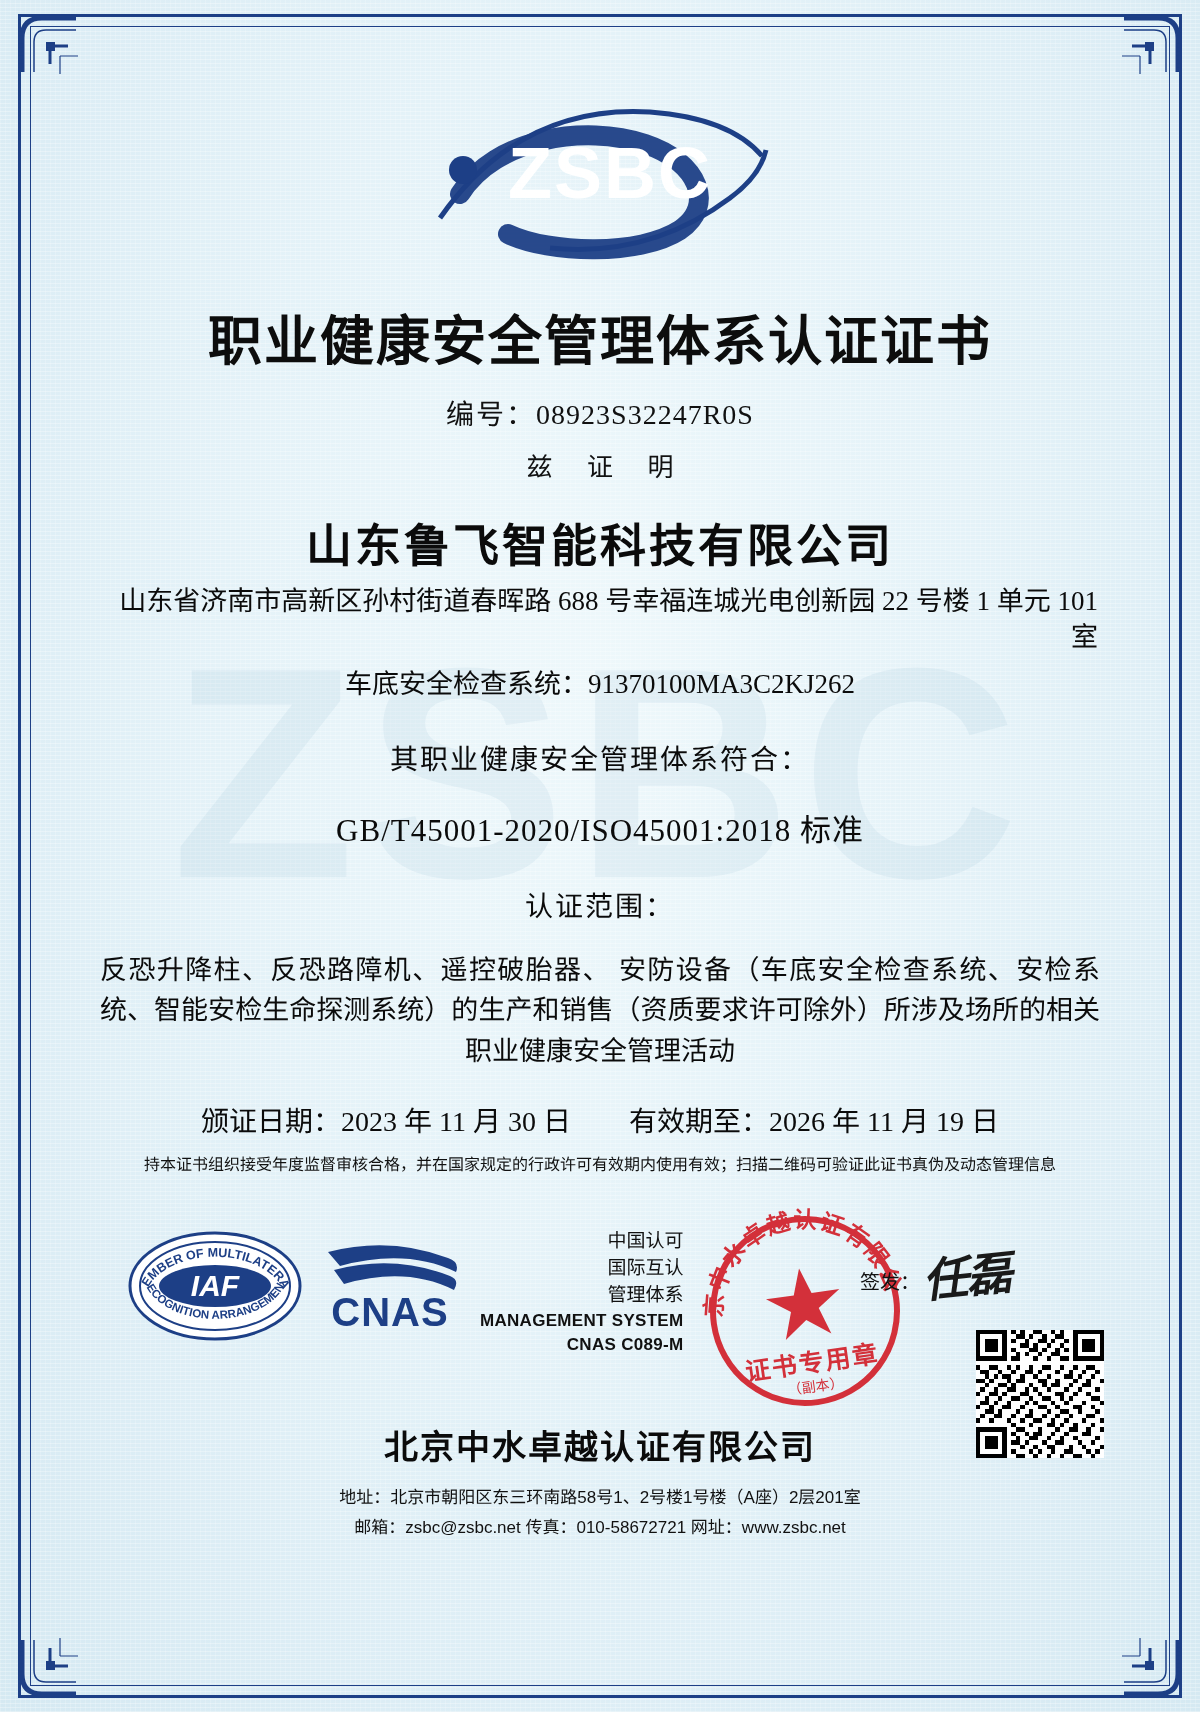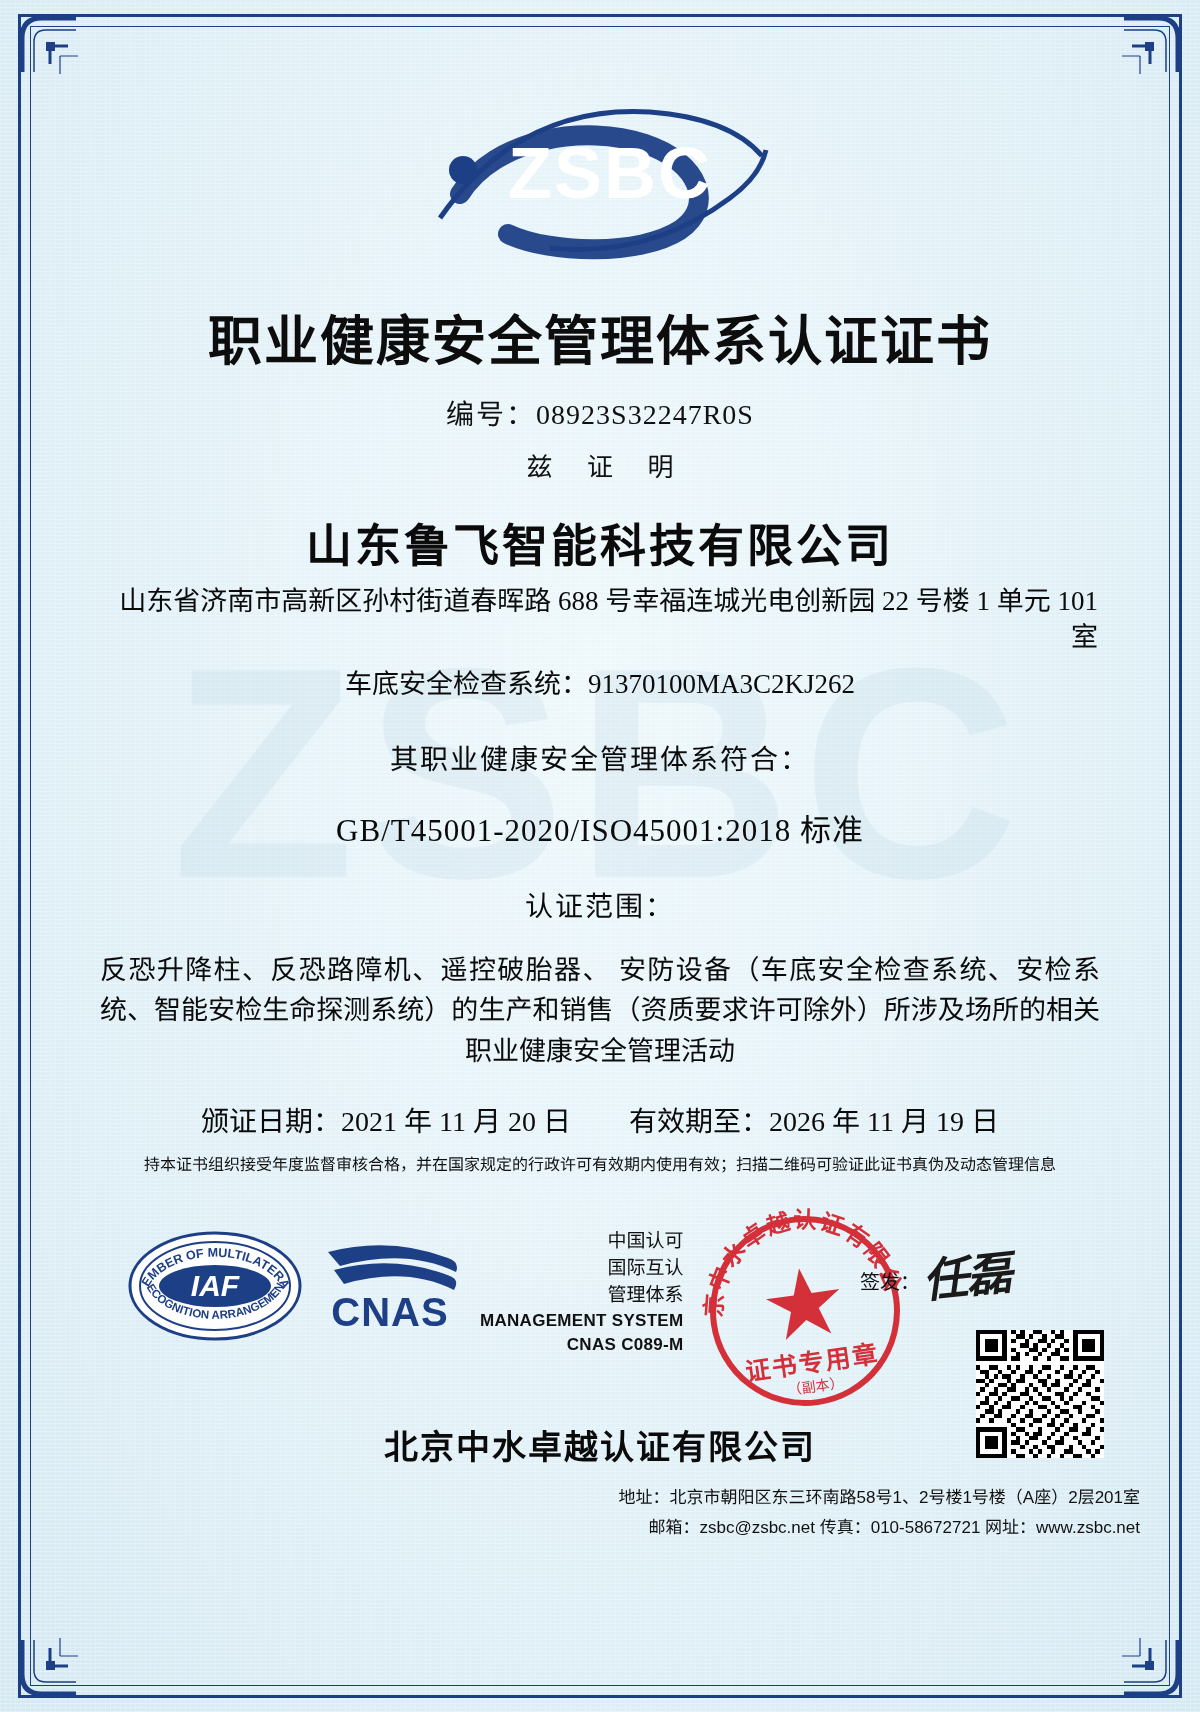--- a/index.html
+++ b/index.html
@@ -263,21 +263,20 @@
     font-weight: bold;
     letter-spacing: 2px;
     color: #0b0b0b;
   }
   .footer-lines {
     margin-top: 14px;
     font-size: 17px;
     line-height: 1.75;
     color: #111;
     font-family: "Liberation Sans", sans-serif;
-    text-align: right;
   }
 </style>
 </head>
 <body>
 
 <div class="certificate">
 
   <div class="paper-texture"></div>
   <div class="watermark">ZSBC</div>
 
@@ -348,21 +347,21 @@
       <span>车底安全检查系统：</span><span>91370100MA3C2KJ262</span>
     </div>
 
     <div class="conform">其职业健康安全管理体系符合：</div>
     <div class="standard">GB/T45001-2020/ISO45001:2018 标准</div>
 
     <div class="scope-label">认证范围：</div>
     <div class="scope-text">反恐升降柱、反恐路障机、遥控破胎器、 安防设备（车底安全检查系统、安检系统、智能安检生命探测系统）的生产和销售（资质要求许可除外）所涉及场所的相关职业健康安全管理活动</div>
 
     <div class="dates">
-      <span>颁证日期：</span><span>2021 年 11 月 20 日</span>
+      <span>颁证日期：</span><span>2023 年 11 月 30 日</span>
       <span class="gap"></span>
       <span>有效期至：</span><span>2026 年 11 月 19 日</span>
     </div>
 
     <div class="note">持本证书组织接受年度监督审核合格，并在国家规定的行政许可有效期内使用有效；扫描二维码可验证此证书真伪及动态管理信息</div>
 
     <div class="accred-row">
 
       <div class="iaf">
         <svg width="175" height="112" viewBox="0 0 175 112">

